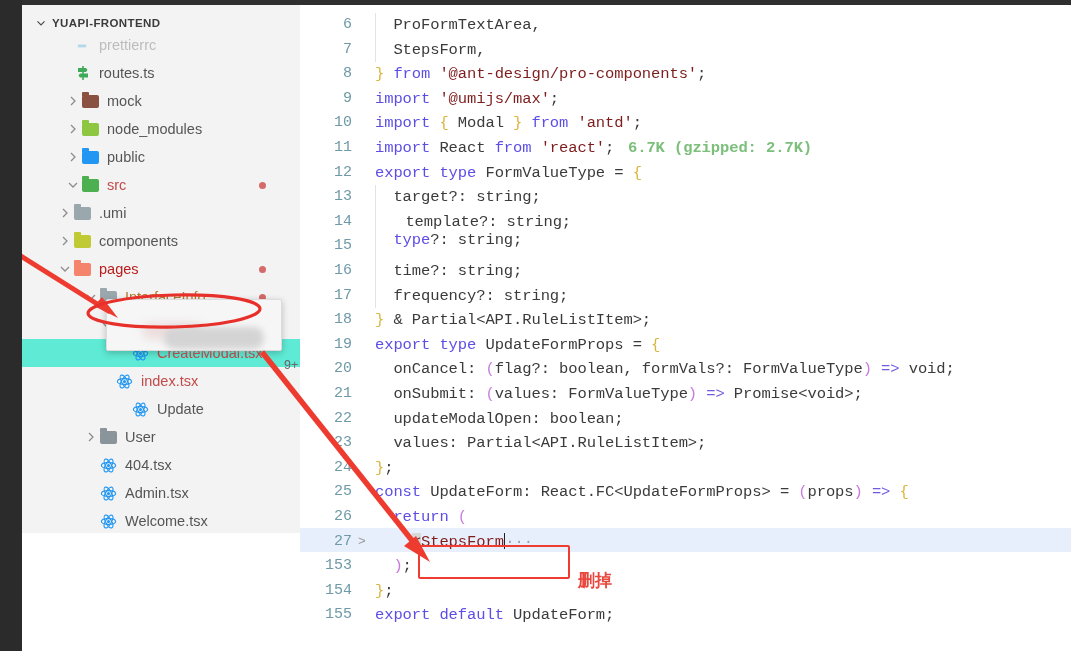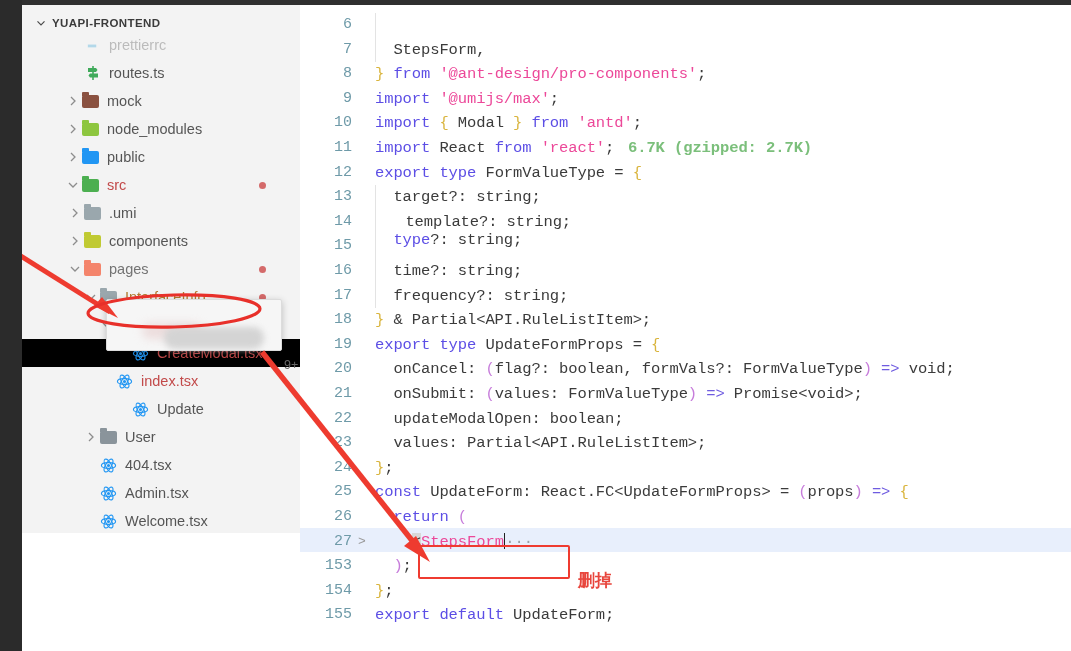--- a/index.html
+++ b/index.html
@@ -35,24 +35,24 @@
     font-size:14.5px;color:#555;white-space:nowrap;
   }
   .row .arrow{width:14px;height:14px;flex:none;margin-right:1px;opacity:.75;}
   .row .arrow.blank{opacity:0}
   .row .ico{width:19px;height:19px;flex:none;margin-right:7px;display:flex;align-items:center;justify-content:center;}
   .row .lbl{font-size:14.5px;line-height:1;}
   .row .dot{
     position:absolute;right:34px;width:7px;height:7px;border-radius:50%;
     background:#d46a6a;
   }
-  .row.selected{background:#000000;}
+  .row.selected{background:#5eead4;}
   .row.partial{opacity:.35;}
   .i1{padding-left:44px}
-  .i2{padding-left:46px}
+  .i2{padding-left:36px}
   .i3{padding-left:62px}
   .i4{padding-left:78px}
   .i5{padding-left:94px}
 
   
   .folder{width:17px;height:13px;border-radius:2px;position:relative;display:block}
   .folder::before{content:"";position:absolute;left:0;top:-3px;width:7px;height:4px;border-radius:1px 1px 0 0;background:inherit;}
   .ts-box{
     width:15px;height:15px;border-radius:2px;background:#0f172a;color:#fff;
     font-size:8px;font-weight:bold;display:flex;align-items:center;justify-content:center;
@@ -101,21 +101,21 @@
     letter-spacing:-0.1px;
   }
   .hl-row{
     position:absolute;left:0;width:771px;height:24.6px;background:#e8effc;
   }
   .guide{
     position:absolute;width:1px;background:#e3e3e3;
   }
   
   .kw{color:#5c4ee5}      
-  .str{color:#ec4899}     
+  .str{color:#7f1d1d}     
   .br{color:#d9b43c}      
   .brp{color:#c77ddb}
   .dim{color:#7bbf7b}     
   .arrowop{color:#6f5ce0}
   .cursorbar{display:inline-block;width:1.5px;height:16px;background:#222;vertical-align:-3px;}
   .ellip{color:#9aa0a6}
   .selbox{background:#d8d8d8}
 
   
   .ann{position:absolute;z-index:30;pointer-events:none}
@@ -222,21 +222,21 @@
           </span>
           <span class="lbl">components</span>
         </div>
         <div class="row i2">
           <span class="arrow"><svg width="14" height="14" viewBox="0 0 14 14">
               <path d="M3 5l4 4 4-4" fill="none" stroke="#6b6b6b" stroke-width="1.3"></path>
             </svg></span>
           <span class="ico">
             <span class="folder" style="background: rgb(244, 132, 107);"></span>
           </span>
-          <span class="lbl" style="color: #737373;">pages</span>
+          <span class="lbl" style="color: #b91c1c;">pages</span>
           <span class="dot"></span>
         </div>
         <div class="row i3">
           <span class="arrow"><svg width="14" height="14" viewBox="0 0 14 14">
               <path d="M3 5l4 4 4-4" fill="none" stroke="#6b6b6b" stroke-width="1.3"></path>
             </svg></span>
           <span class="ico">
             <span class="folder" style="background: rgb(154, 167, 173);"></span>
           </span>
           <span class="lbl" style="color: rgb(176, 122, 46);">InterfaceInfo</span>
@@ -366,20 +366,21 @@
     <div class="hover-blur"></div>
     <div class="badge9">9+</div>
   </div>
 
   <div class="editor">
     <div class="hl-row" id="hlrow" style="top: 522.6px;"></div>
     <div class="guide" id="g1" style="left: 75px; top: 8px; height: 49.2px;"></div>
     <div class="guide" id="g2" style="left: 75px; top: 180.2px; height: 123px;"></div>
     <div class="codearea" id="codearea">
         <div class="ln" style="top: 8px;">6</div>
+        <div class="code" style="top: 8px;">  ProFormTextArea,</div>
         <div class="ln" style="top: 32.6px;">7</div>
         <div class="code" style="top: 32.6px;">  StepsForm,</div>
         <div class="ln" style="top: 57.2px;">8</div>
         <div class="code" style="top: 57.2px;"><span class="br">}</span> <span class="kw">from</span> <span class="str">'@ant-design/pro-components'</span>;</div>
         <div class="ln" style="top: 81.8px;">9</div>
         <div class="code" style="top: 81.8px;"><span class="kw">import</span> <span class="str">'@umijs/max'</span>;</div>
         <div class="ln" style="top: 106.4px;">10</div>
         <div class="code" style="top: 106.4px;"><span class="kw">import</span> <span class="br">{</span> Modal <span class="br">}</span> <span class="kw">from</span> <span class="str">'antd'</span>;</div>
         <div class="ln" style="top: 131px;">11</div>
         <div class="code" style="top: 131px;"><span class="kw">import</span> React <span class="kw">from</span> <span class="str">'react'</span>;</div>

